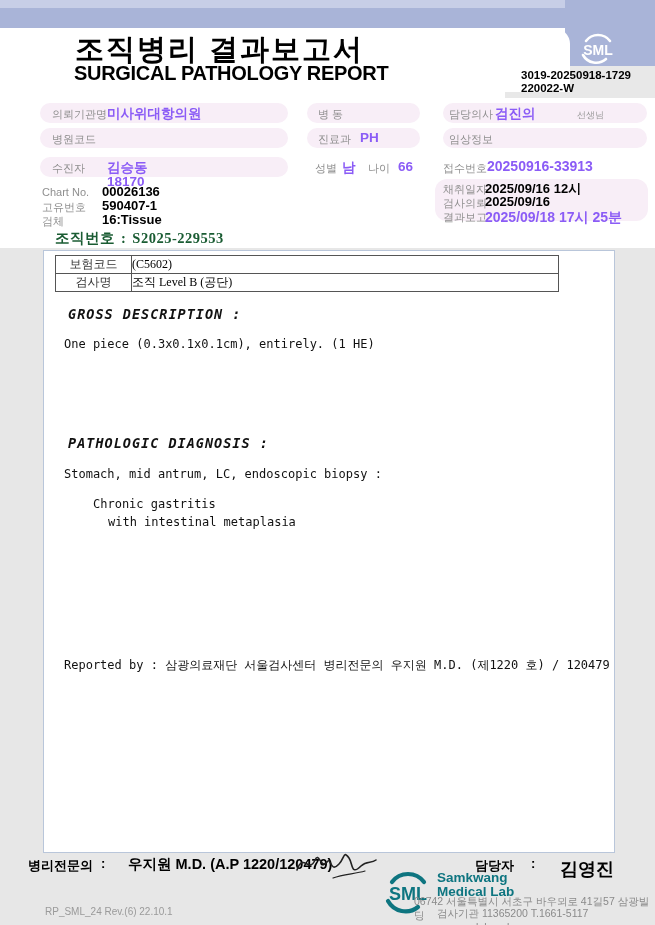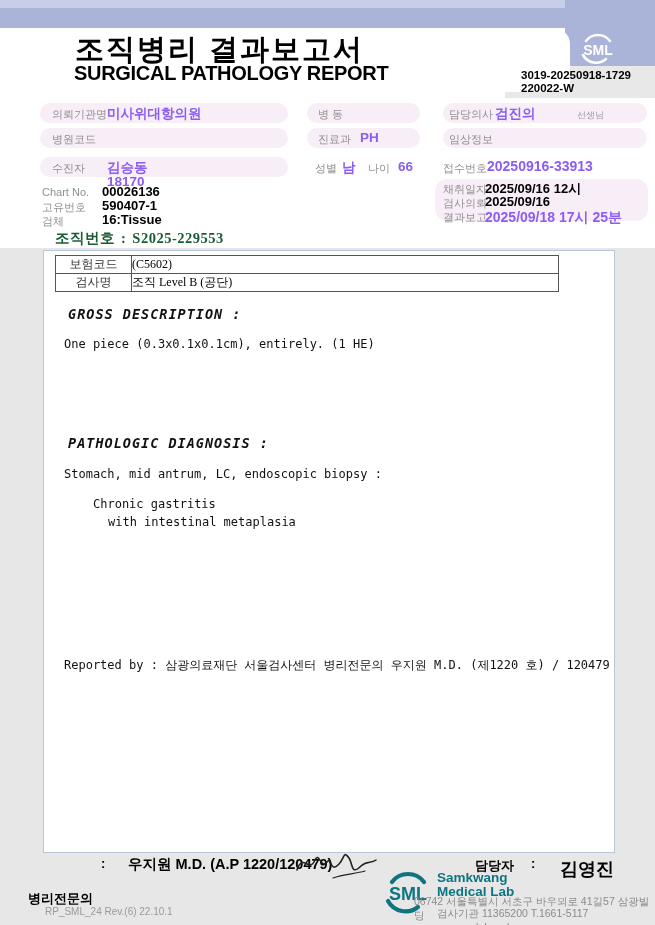--- a/index.html
+++ b/index.html
@@ -75,21 +75,21 @@
     font-style:italic; letter-spacing:1px; color:#111; }
   .gross-h { left:24px; top:55px; } .gross-b { left:20px; top:86px; }
   .diag-h { left:24px; top:184px; } .diag-site { left:20px; top:216px; }
   .diag-l1 { left:49px; top:246px; } .diag-l2 { left:64px; top:264px; }
   .reported { left:20px; top:406px; }
 
   .notice { left:33px; top:840px; font-size:10.5px; color:#3b4ac5;
     text-decoration:underline; letter-spacing:-0.2px; }
 
   
-  .f-path-l { left:28px; top:857px; font-weight:bold; font-size:13px;margin-top:33px; }
+  .f-path-l { left:28px; top:857px; font-weight:bold; font-size:13px; }
   .f-path-c { left:101px; top:856px; font-weight:bold; font-size:13px; }
   .f-path-v { left:128px; top:855px; font-weight:bold; font-size:14.5px; }
   .signature { left:293px; top:844px; }
   .f-staff-l { left:475px; top:857px; font-weight:bold; font-size:13px; }
   .f-staff-c { left:531px; top:856px; font-weight:bold; font-size:13px; }
   .f-staff-v { left:560px; top:857px; font-weight:bold; font-size:18px; }
   .ftr-logo { left:380px; top:868px; }
   .f-lab1 { left:437px; top:870px; color:#0e7580; font-weight:bold; font-size:13.5px; }
   .f-lab2 { left:437px; top:884px; color:#0e7580; font-weight:bold; font-size:13.5px; }
   .f-addr1 { left:414px; top:895px; color:#8a8a8a; font-size:10.5px; }

